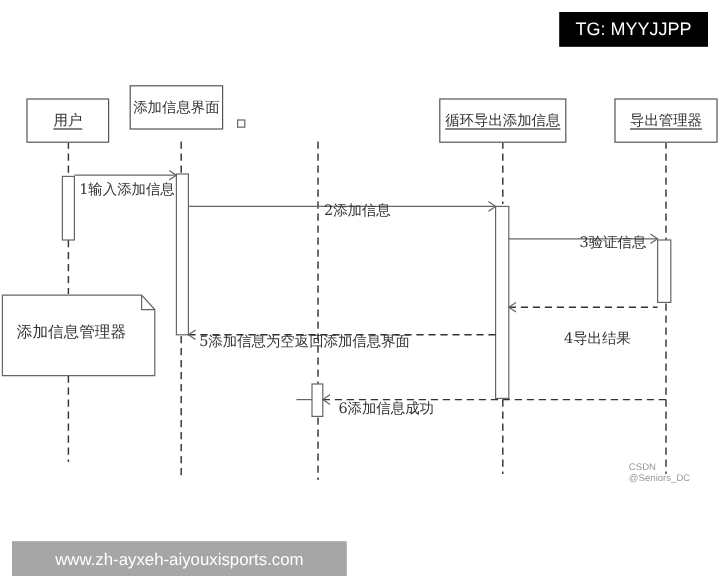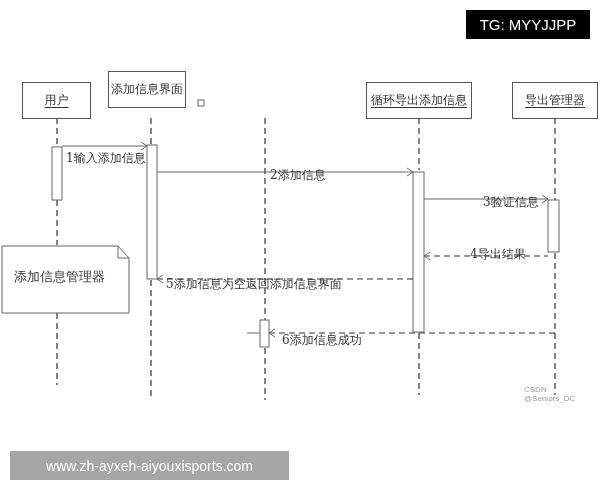--- a/index.html
+++ b/index.html
@@ -85,21 +85,21 @@
   <div class="obj" style="left:366px;top:82px;width:106px;height:37px">
     <span>循环导出添加信息</span>
   </div>
   <div class="obj" style="left:512px;top:82px;width:86px;height:37px">
     <span>导出管理器</span>
   </div>
 
   <div class="lbl" style="left:66px;top:131px">1输入添加信息</div>
   <div class="lbl" style="left:270px;top:148px">2添加信息</div>
   <div class="lbl" style="left:483px;top:175px">3验证信息</div>
-  <div class="lbl" style="left:470px;top:227px">4导出结果</div>
+  <div class="lbl" style="left:470px;top:255px">4导出结果</div>
   <div class="lbl" style="left:166px;top:257px">5添加信息为空返回添加信息界面</div>
   <div class="lbl" style="left:282px;top:313px">6添加信息成功</div>
 
   <div class="note-text">添加信息管理器</div>
 </div>
 
 <div class="wm-top">TG: MYYJJPP</div>
 <div class="credit">CSDN @Seniors_DC</div>
 <div class="wm-bottom">www.zh-ayxeh-aiyouxisports.com</div>
 

